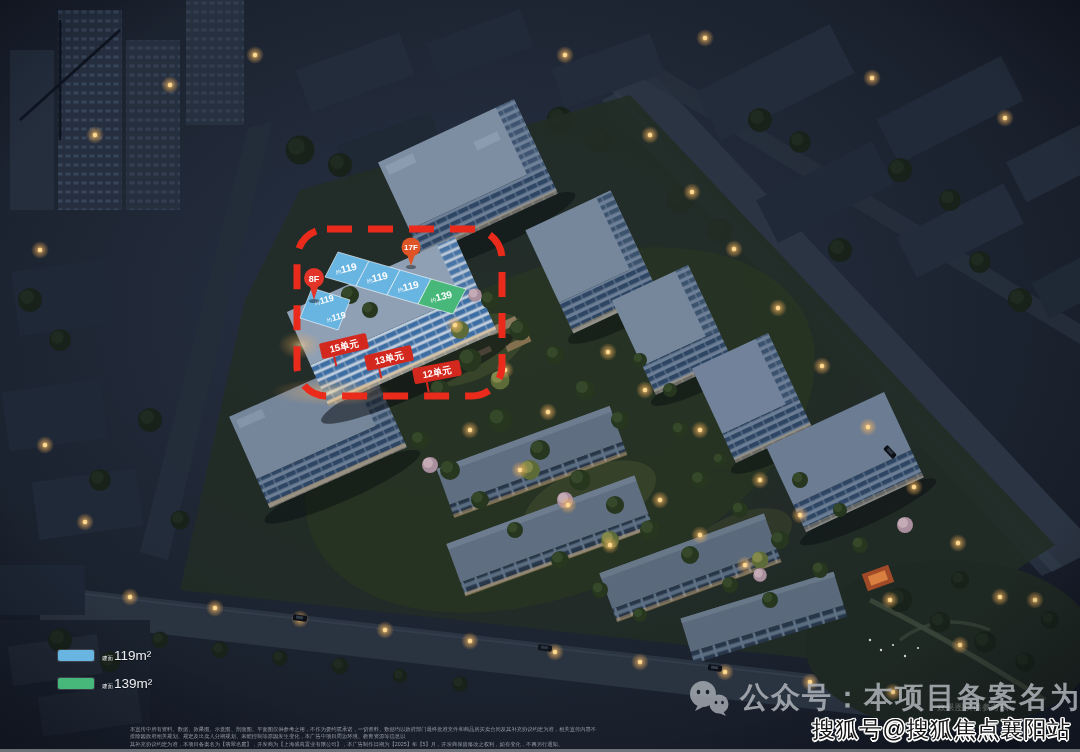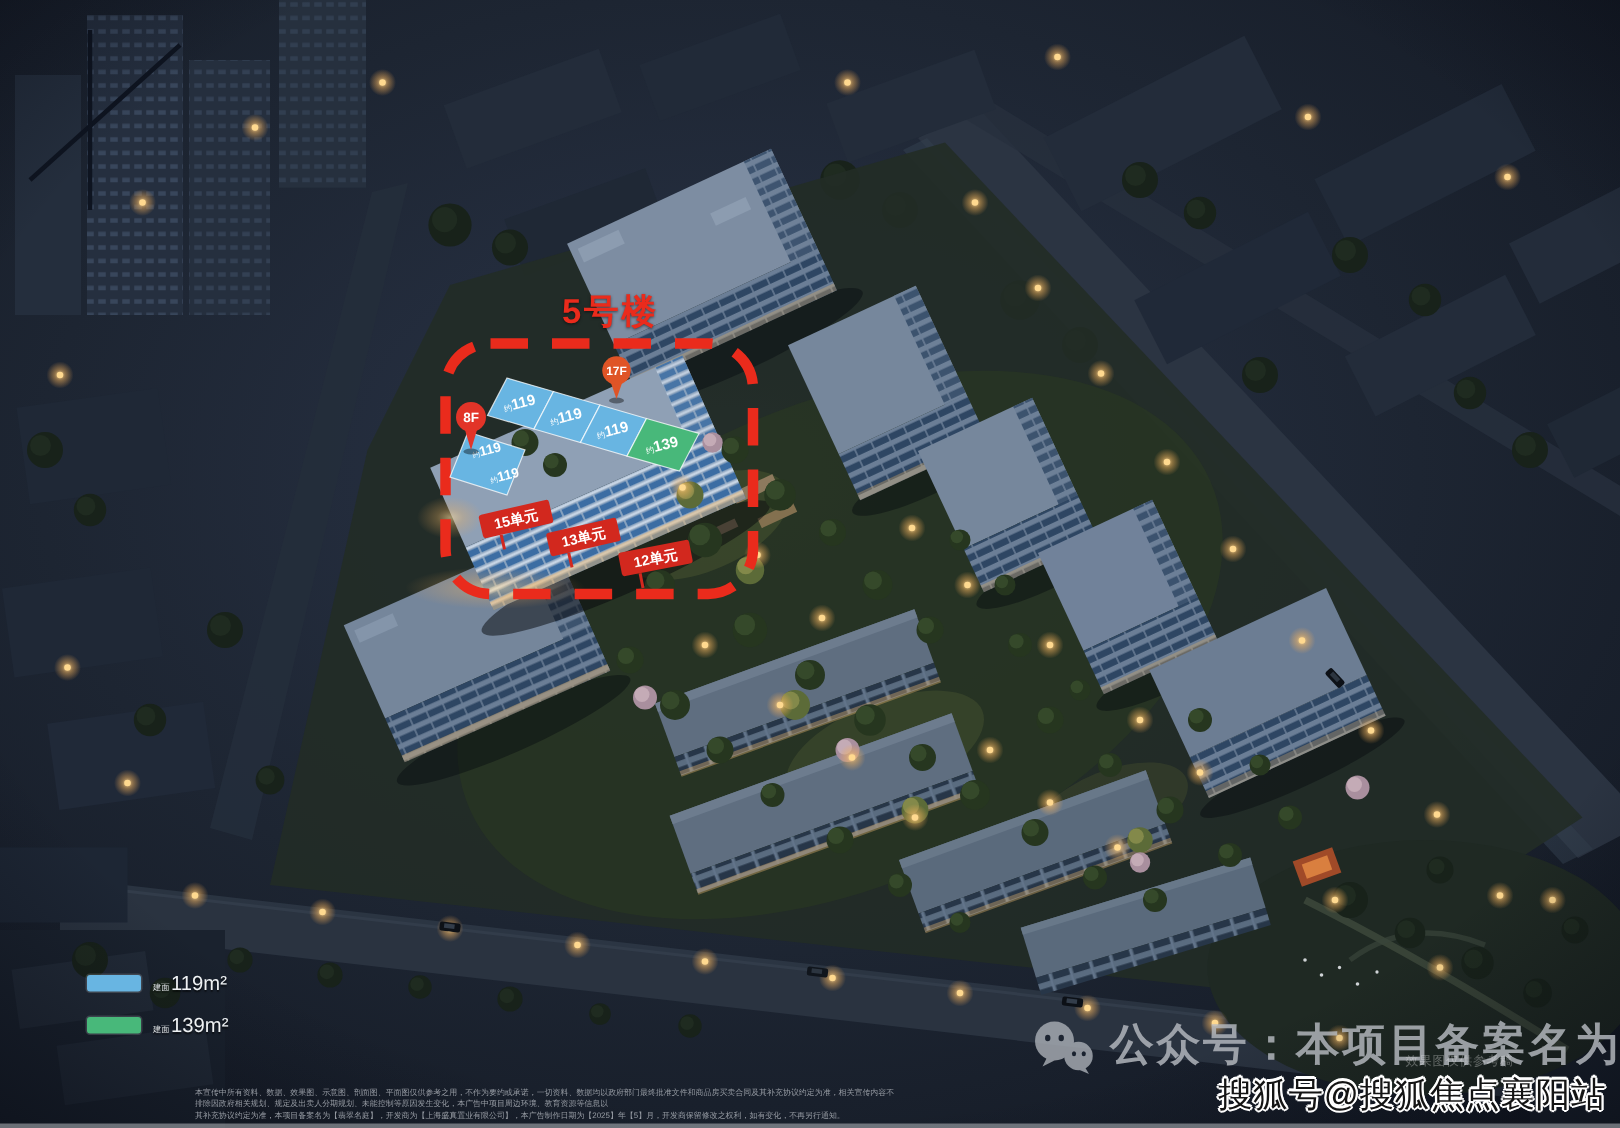--- a/index.html
+++ b/index.html
@@ -459,21 +459,20 @@
         <text x="0" y="3.5" text-anchor="middle">13单元</text>
       </g>
       <g transform="translate(437,372) rotate(-11)">
         <line x1="-12" y1="8" x2="-12" y2="18" stroke-width="2" stroke="#d2281e"></line>
         <rect x="-24" y="-8" width="48" height="16" rx="2" fill="#d2281e"></rect>
         <text x="0" y="3.5" text-anchor="middle">12单元</text>
       </g>
     </g>
   </svg>
 
-  <div id="building-title" class="abs">5号楼</div>
 
   <div id="legend" class="abs">
     <div class="legend-row">
       <span class="legend-swatch" style="background: rgb(104, 181, 226);"></span>
       <span class="legend-label"><span class="legend-prefix">建面</span><span>119m²</span></span>
     </div>
     <div class="legend-row">
       <span class="legend-swatch" style="background: rgb(72, 184, 122);"></span>
       <span class="legend-label"><span class="legend-prefix">建面</span><span>139m²</span></span>
     </div>

